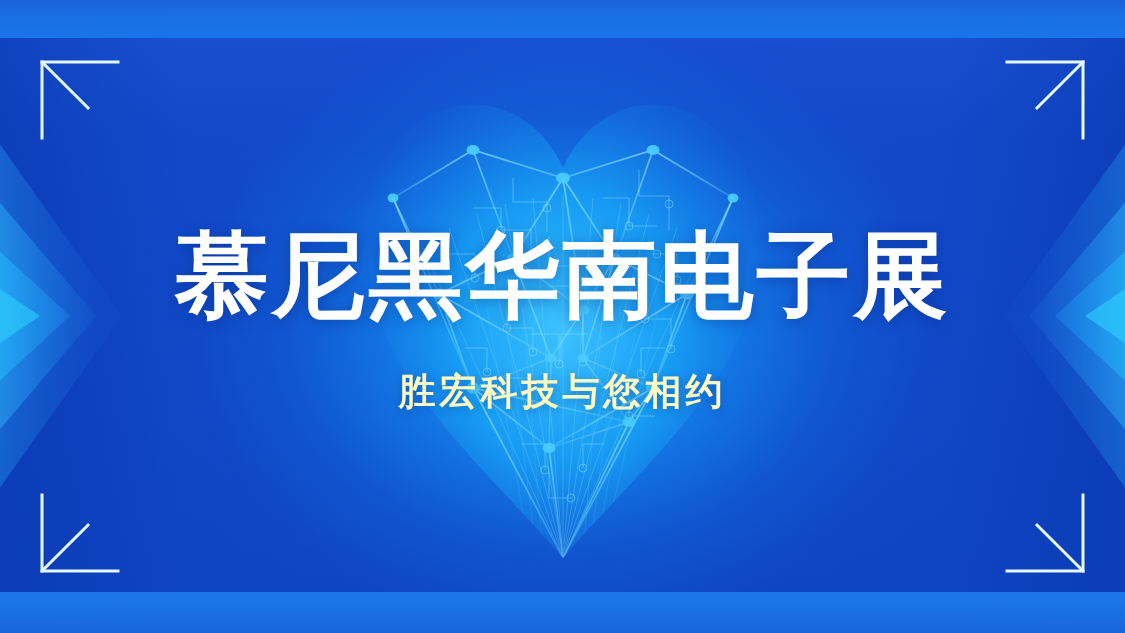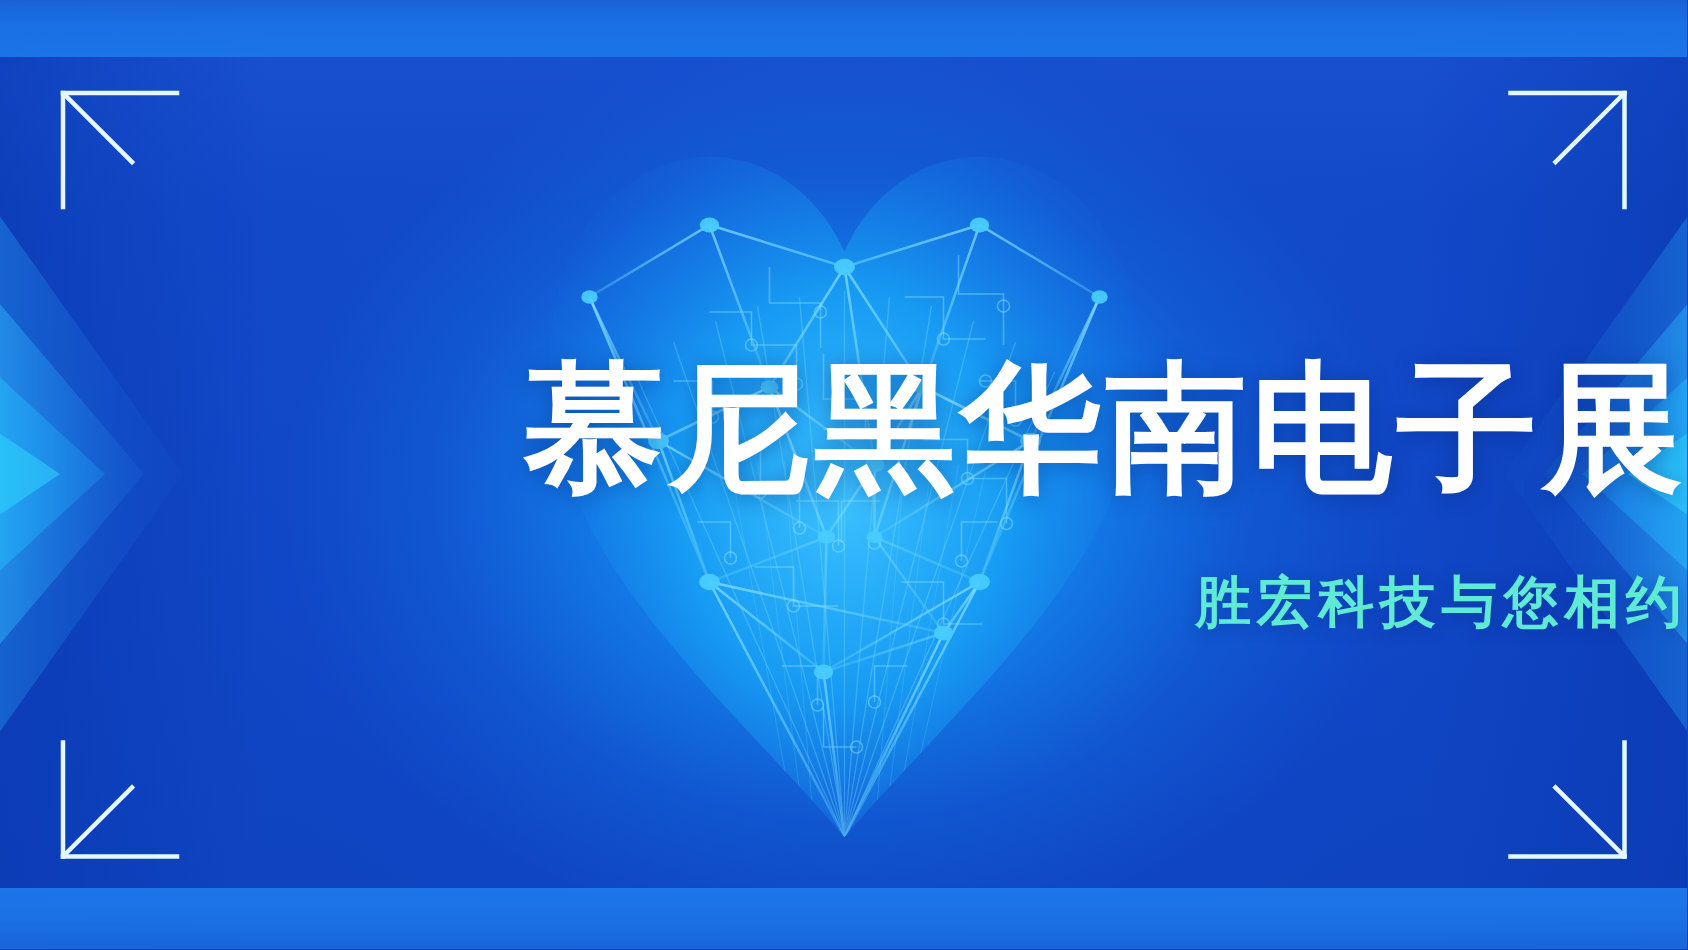--- a/index.html
+++ b/index.html
@@ -84,40 +84,40 @@
   .corner svg { display: block; width: 100%; height: 100%; overflow: visible; }
   .corner.tl { left: 40px;  top: 60px; }
   .corner.tr { right: 40px; top: 60px;  transform: scaleX(-1); }
   .corner.bl { left: 40px;  bottom: 60px; transform: scaleY(-1); }
   .corner.br { right: 40px; bottom: 60px; transform: scale(-1,-1); }
 
   
   .text-block {
     position: absolute;
     left: 0; right: 0;
-    top: 232px;
-    text-align: right;
+    top: 222px;
+    text-align: center;
   }
   .main-title {
     margin: 0;
     font-size: 94px;
     line-height: 108px;
     font-weight: bold;
     color: #ffffff;
     letter-spacing: 3px;
     white-space: nowrap;
     text-shadow: 0 2px 14px rgba(3,34,120,0.40);
   }
   .sub-title {
     margin: 0;
     padding-top: 38px;
     font-size: 37px;
     line-height: 48px;
     font-weight: bold;
-    color: #5eead4;
+    color: #fef9c3;
     letter-spacing: 4px;
     white-space: nowrap;
     text-shadow: 0 2px 10px rgba(3,34,120,0.35);
   }
 </style>
 </head>
 <body>
 
 <div id="banner">
 

